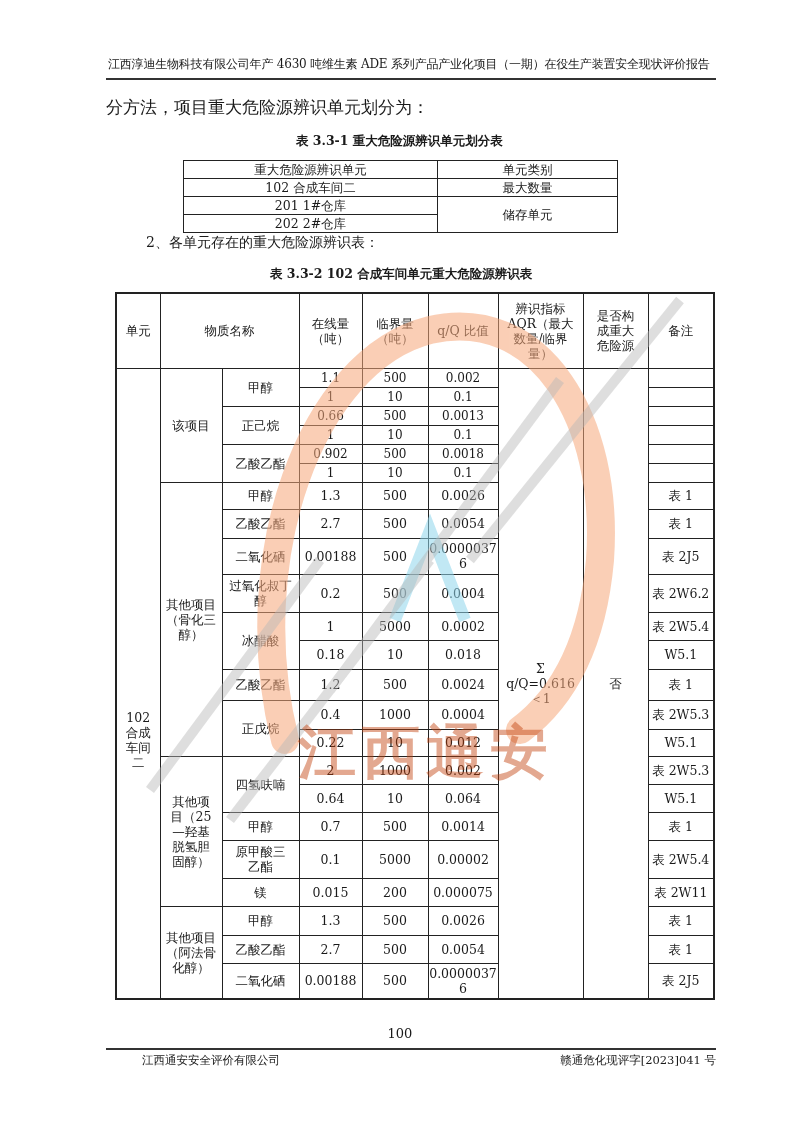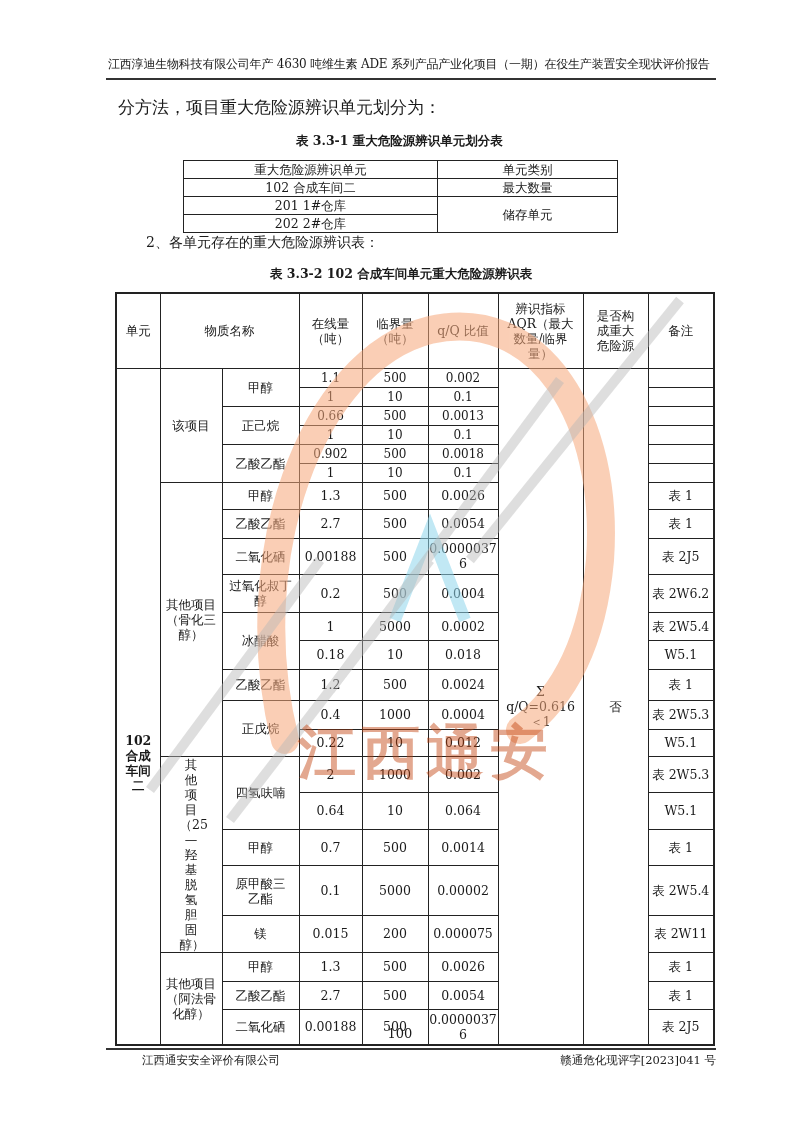--- a/index.html
+++ b/index.html
@@ -1,21 +1,21 @@
 <!DOCTYPE html>
 <html><head>
 <meta charset="utf-8">
 <style>
   html, body { margin:0; padding:0; background:#ffffff; }
   body { width:800px; height:1131px; position:relative; overflow:hidden;
          font-family:"DejaVu Serif","Liberation Serif",serif; color:#1a1a1a; }
   .header-text { position:absolute; left:108px; top:56px; width:606px; font-size:12px;
                  white-space:nowrap; letter-spacing:-0.2px; }
   .header-rule { position:absolute; left:106px; top:78px; width:610px; height:2px; background:#333; }
-  .body-text { position:absolute; left:118px; top:96px; font-size:17px; }
+  .body-text { position:absolute; left:106px; top:96px; font-size:17px; }
   .caption { position:absolute; font-weight:bold; font-size:12.5px; white-space:nowrap; }
   .sub-heading { position:absolute; left:146px; top:234px; font-size:14px; }
   table { border-collapse:collapse; position:absolute; table-layout:fixed; }
   td { border:1px solid #222; text-align:center; vertical-align:middle; padding:0;
        font-size:12.5px; line-height:15px; }
   #t1 { left:183px; top:160px; width:434px; }
   #t1 td { height:17px; font-size:12.5px; line-height:14px; }
   #t2 { left:115px; top:292px; width:600px; border:2px solid #222; }
   #t2 td.thin { height:18px; font-size:12px; line-height:14px; }
   .footer-page { position:absolute; left:0; width:800px; top:1026px; text-align:center; font-size:13px; }
@@ -124,21 +124,21 @@
     <td class="thin"></td>
   </tr>
   <tr>
     <td class="thin">1</td>
     <td class="thin">10</td>
     <td class="thin">0.1</td>
     <td class="thin"></td>
   </tr>
 
   <tr style="height:27px;">
-    <td rowspan="17" style="border-top:none; padding:0 4px;font-weight:bold;">102合成车间二</td>
+    <td rowspan="17" style="border-top:none; padding:0 4px;">102合成车间二</td>
     <td rowspan="9" style="padding:0 3px;">其他项目（骨化三醇）</td>
     <td>甲醇</td>
     <td>1.3</td>
     <td>500</td>
     <td>0.0026</td>
     <td>表 1</td>
   </tr>
   <tr style="height:29px;">
     <td>乙酸乙酯</td>
     <td>2.7</td>
@@ -188,21 +188,21 @@
     <td>表 2W5.3</td>
   </tr>
   <tr style="height:27px;">
     <td>0.22</td>
     <td>10</td>
     <td>0.012</td>
     <td>W5.1</td>
   </tr>
 
   <tr style="height:28px;">
-    <td rowspan="5" style="padding:0 19px;">其他项目（25—羟基脱氢胆固醇）</td>
+    <td rowspan="5" style="padding:0 7px;">其他项目（25—羟基脱氢胆固醇）</td>
     <td rowspan="2">四氢呋喃</td>
     <td>2</td>
     <td>1000</td>
     <td>0.002</td>
     <td>表 2W5.3</td>
   </tr>
   <tr style="height:28px;">
     <td>0.64</td>
     <td>10</td>
     <td>0.064</td>

